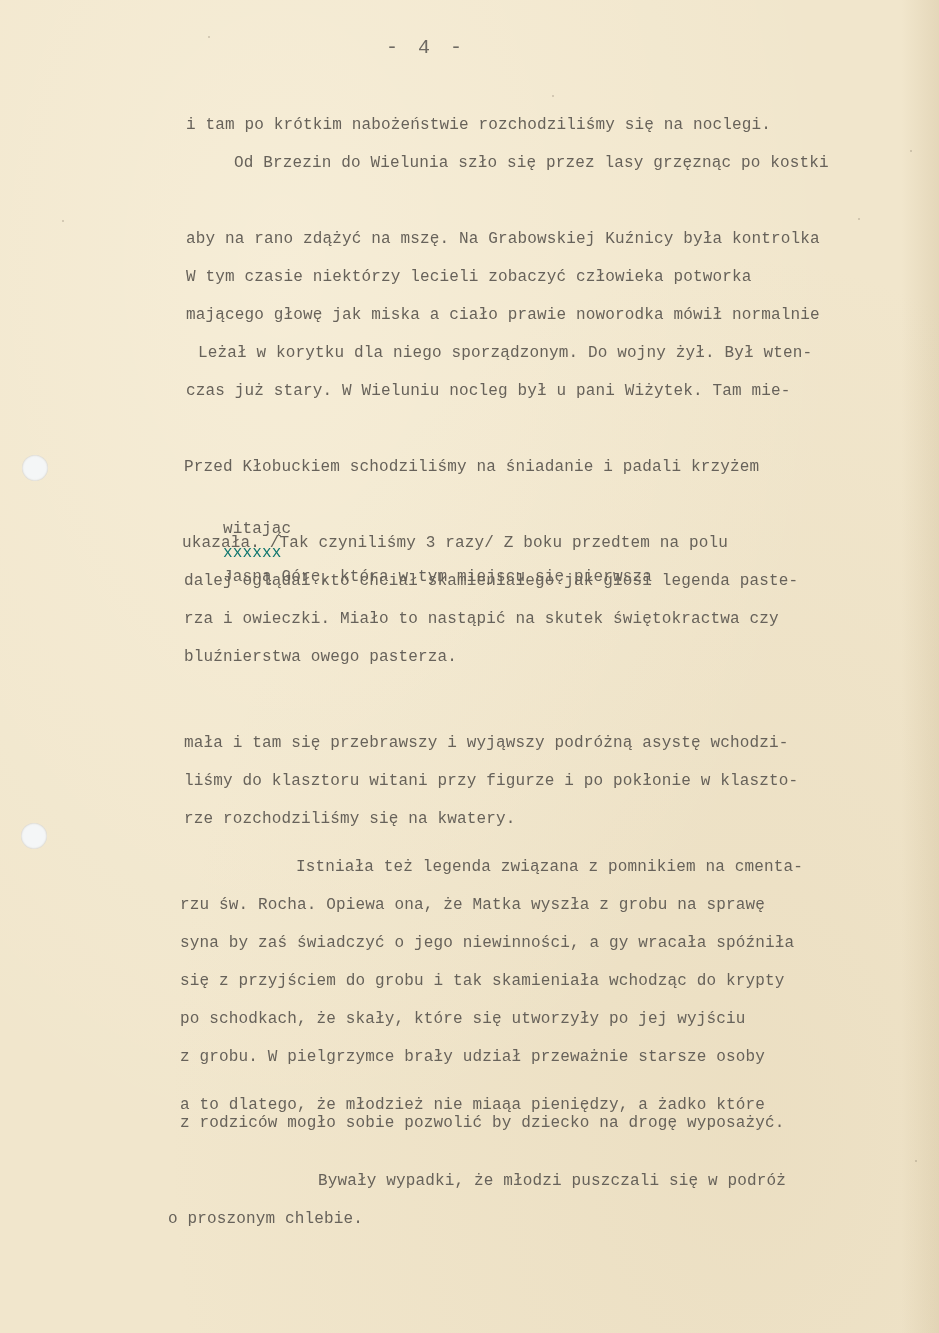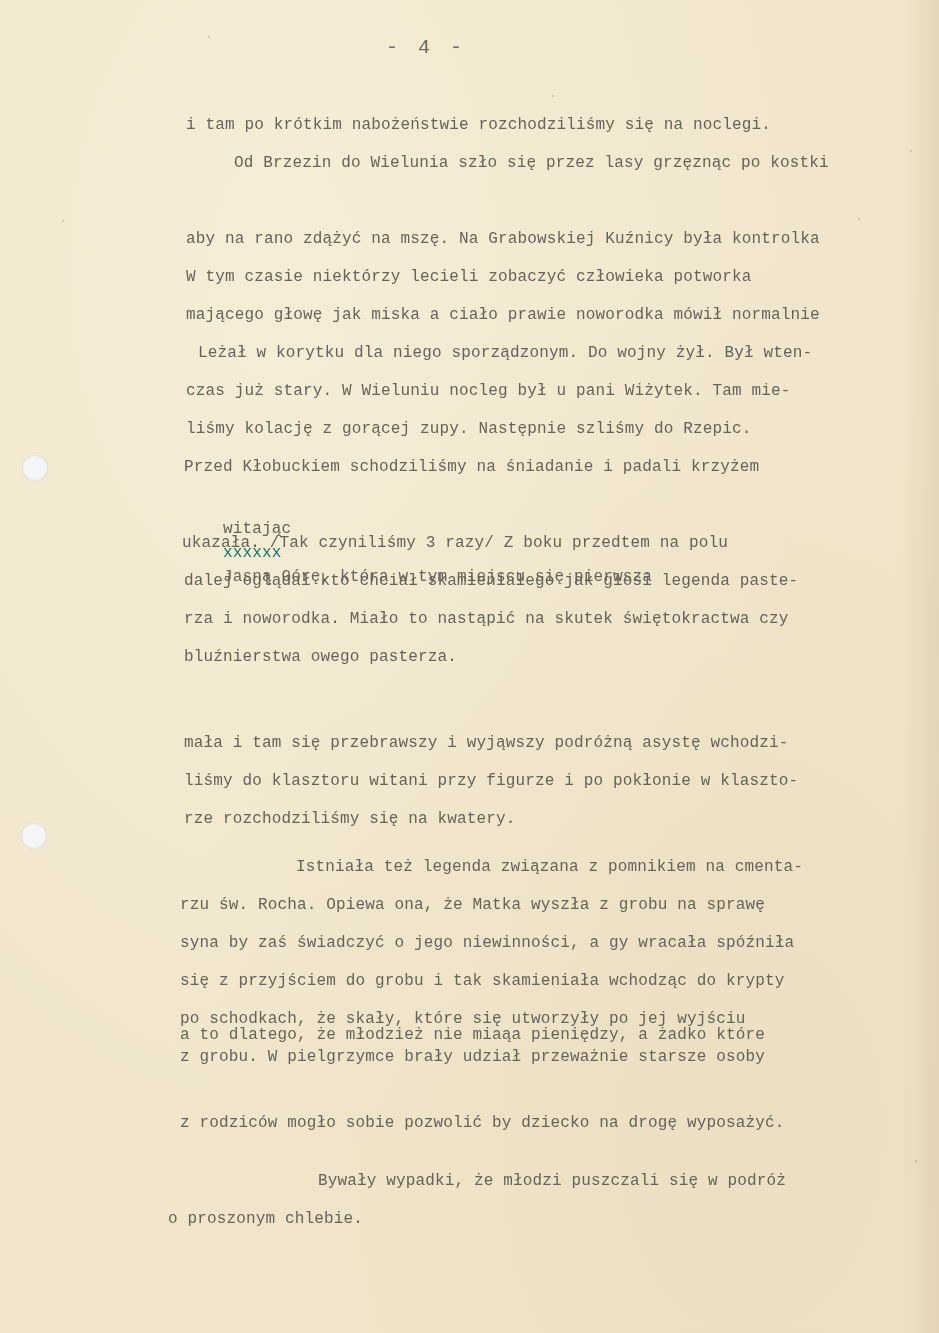--- a/index.html
+++ b/index.html
@@ -77,43 +77,42 @@
 
   <div class="page-number">- 4 -</div>
 
   <div class="line" style="left:186px; top:113px;">i tam po krótkim nabożeństwie rozchodziliśmy się na noclegi.</div>
   <div class="line" style="left:186px; top:151px;margin-left:48px;">Od Brzezin do Wielunia szło się przez lasy grzęznąc po kostki</div>
   <div class="line" style="left:186px; top:227px;">aby na rano zdążyć na mszę. Na Grabowskiej Kuźnicy była kontrolka</div>
   <div class="line" style="left:186px; top:265px;">W tym czasie niektórzy lecieli zobaczyć człowieka potworka</div>
   <div class="line" style="left:186px; top:303px;">mającego głowę jak miska a ciało prawie noworodka mówił normalnie</div>
   <div class="line" style="left:186px; top:341px;margin-left:12px;">Leżał w korytku dla niego sporządzonym. Do wojny żył. Był wten-</div>
   <div class="line" style="left:186px; top:379px;">czas już stary. W Wieluniu nocleg był u pani Wiżytek. Tam mie-</div>
-  <div class="line" style="left:186px; top:417px;">liśmy kolację z gorącej zupy. Następnie szliśmy do Rzepic.</div>
   <div class="line" style="left:184px; top:455px;">Przed Kłobuckiem schodziliśmy na śniadanie i padali krzyżem</div>
 
   <div class="line" style="left:184px; top:493px;">
     <span>witając</span>
     <span class="strike">xxxxxx</span>
     <span>Jasną Górę, która w tym miejscu się pierwsza</span>
   </div>
 
   <div class="line" style="left:182px; top:531px;">ukazała. /Tak czyniliśmy 3 razy/ Z boku przedtem na polu</div>
   <div class="line" style="left:184px; top:569px;">dalej oglądał kto chciał skamieniałego jak głosi legenda paste-</div>
-  <div class="line" style="left:184px; top:607px;">rza i noworodka. Miało to nastąpić na skutek świętokractwa czy</div>
+  <div class="line" style="left:184px; top:607px;">rza i owieczki. Miało to nastąpić na skutek świętokractwa czy</div>
   <div class="line" style="left:184px; top:645px;">bluźnierstwa owego pasterza.</div>
 
   <div class="line" style="left:184px; top:731px;">mała i tam się przebrawszy i wyjąwszy podróżną asystę wchodzi-</div>
   <div class="line" style="left:184px; top:769px;">liśmy do klasztoru witani przy figurze i po pokłonie w klaszto-</div>
   <div class="line" style="left:184px; top:807px;">rze rozchodziliśmy się na kwatery.</div>
 
   <div class="line" style="left:296px; top:855px;">Istniała też legenda związana z pomnikiem na cmenta-</div>
   <div class="line" style="left:180px; top:893px;">rzu św. Rocha. Opiewa ona, że Matka wyszła z grobu na sprawę</div>
   <div class="line" style="left:180px; top:931px;">syna by zaś świadczyć o jego niewinności, a gy wracała spóźniła</div>
   <div class="line" style="left:180px; top:969px;">się z przyjściem do grobu i tak skamieniała wchodząc do krypty</div>
   <div class="line" style="left:180px; top:1007px;">po schodkach, że skały, które się utworzyły po jej wyjściu</div>
   <div class="line" style="left:180px; top:1045px;">z grobu. W pielgrzymce brały udział przeważnie starsze osoby</div>
-  <div class="line" style="left:180px; top:1023px;">a to dlatego, że młodzież nie miaąa pieniędzy, a żadko które</div>
+  <div class="line" style="left:180px; top:1093px;">a to dlatego, że młodzież nie miaąa pieniędzy, a żadko które</div>
   <div class="line" style="left:180px; top:1111px;text-align:center;">z rodziców mogło sobie pozwolić by dziecko na drogę wyposażyć.</div>
 
   <div class="line" style="left:318px; top:1169px;">Bywały wypadki, że młodzi puszczali się w podróż</div>
   <div class="line" style="left:168px; top:1207px;">o proszonym chlebie.</div>
 
 </div>
 
 </body></html>

